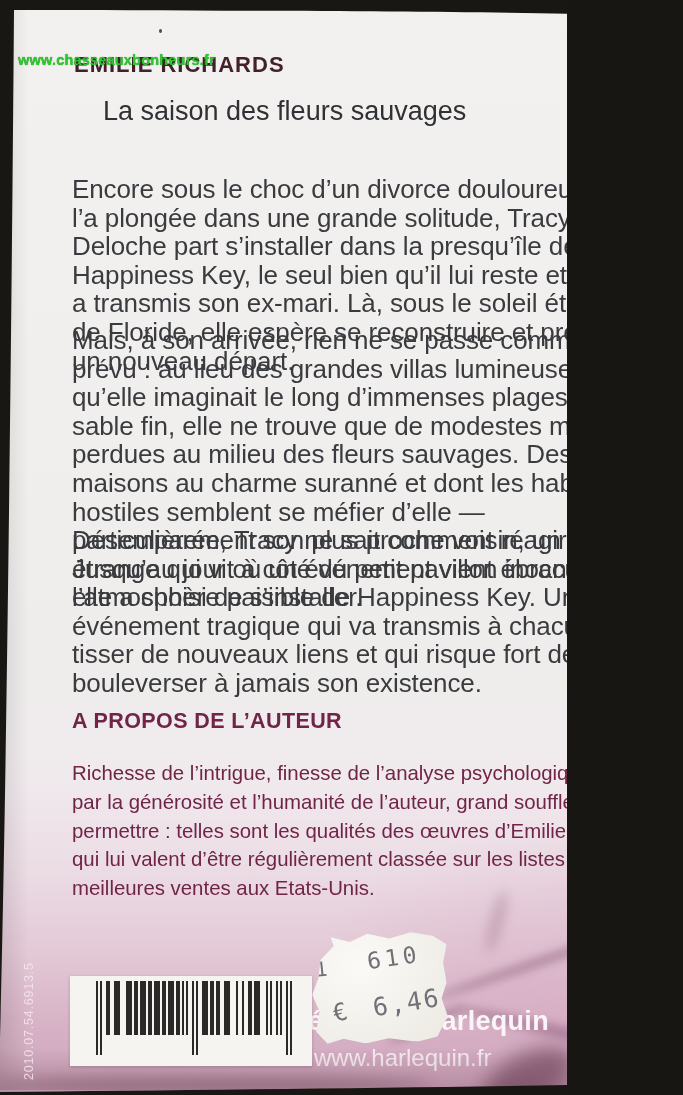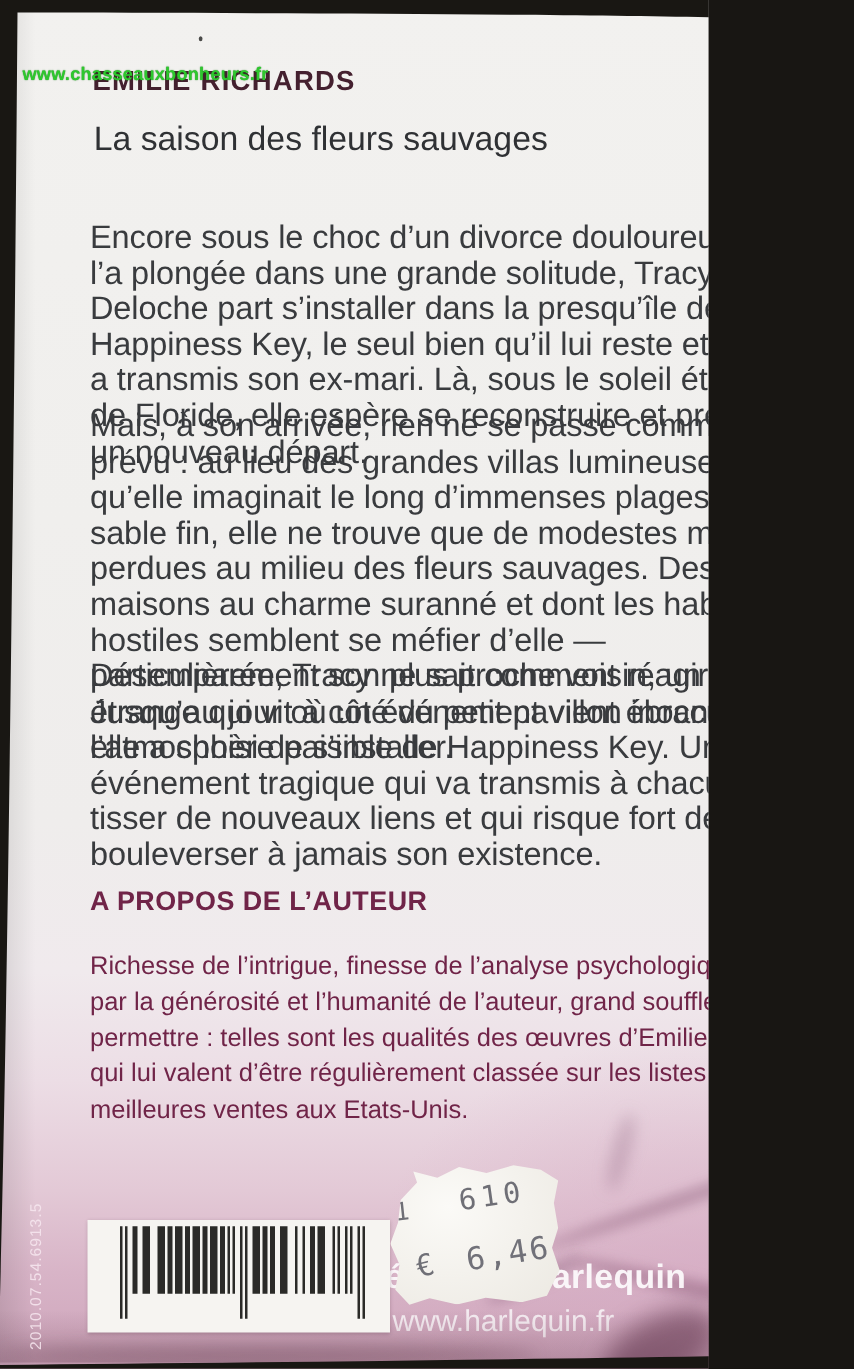--- a/index.html
+++ b/index.html
@@ -97,21 +97,21 @@
   <div class="stem s3"></div>
   <div class="stem s4"></div>
   <div class="stem s5"></div>
   <div class="bottom-shade"></div>
   <div class="corner-shadow"></div>
   <div class="barcode-shadow"></div>
 
   <div class="watermark" style="color: rgb(46, 200, 46);">www.chasseauxbonheurs.fr</div>
 
   <div class="author" style="color: rgb(68, 32, 47);">EMILIE RICHARDS</div>
-  <div class="booktitle" style="color: rgb(47, 49, 52);">La saison des fleurs sauvages</div>
+  <div class="booktitle" style="color: rgb(47, 49, 52); margin-left: 28px;">La saison des fleurs sauvages</div>
   <p class="para p1" style="color: rgb(57, 59, 62);">Encore sous le choc d’un divorce douloureux qui l’a plongée dans une grande solitude, Tracy Deloche part s’installer dans la presqu’île de Happiness Key, le seul bien qu’il lui reste et que lui a transmis son ex-mari. Là, sous le soleil étincelant de Floride, elle espère se reconstruire et prendre un nouveau départ.</p>
   <p class="para p2" style="color: rgb(57, 59, 62);">Mais, à son arrivée, rien ne se passe comme prévu : au lieu des grandes villas lumineuses qu’elle imaginait le long d’immenses plages de sable fin, elle ne trouve que de modestes maisons perdues au milieu des fleurs sauvages. Des maisons au charme suranné et dont les habitants hostiles semblent se méfier d’elle — particulièrement son plus proche voisin, un homme étrange qui vit à côté du petit pavillon inoccupé où elle a choisi de s’installer.</p>
   <p class="para p3" style="color: rgb(57, 59, 62);">Désemparée, Tracy ne sait comment réagir. Jusqu’au jour où un événement vient ébranler l’atmosphère paisible de Happiness Key. Un événement tragique qui va transmis à chacun de tisser de nouveaux liens et qui risque fort de bouleverser à jamais son existence.</p>
   <div class="about-h" style="color: rgb(112, 36, 72);">A PROPOS DE L’AUTEUR</div>
   <p class="about-p" style="color: rgb(112, 36, 72);">Richesse de l’intrigue, finesse de l’analyse psychologique portée par la générosité et l’humanité de l’auteur, grand souffle permettre : telles sont les qualités des œuvres d’Emilie Richards, qui lui valent d’être régulièrement classée sur les listes de meilleures ventes aux Etats-Unis.</p>
 
   <div class="publisher">éditions Harlequin</div>
   <div class="website">www.harlequin.fr</div>
 
   <div class="barcode">

